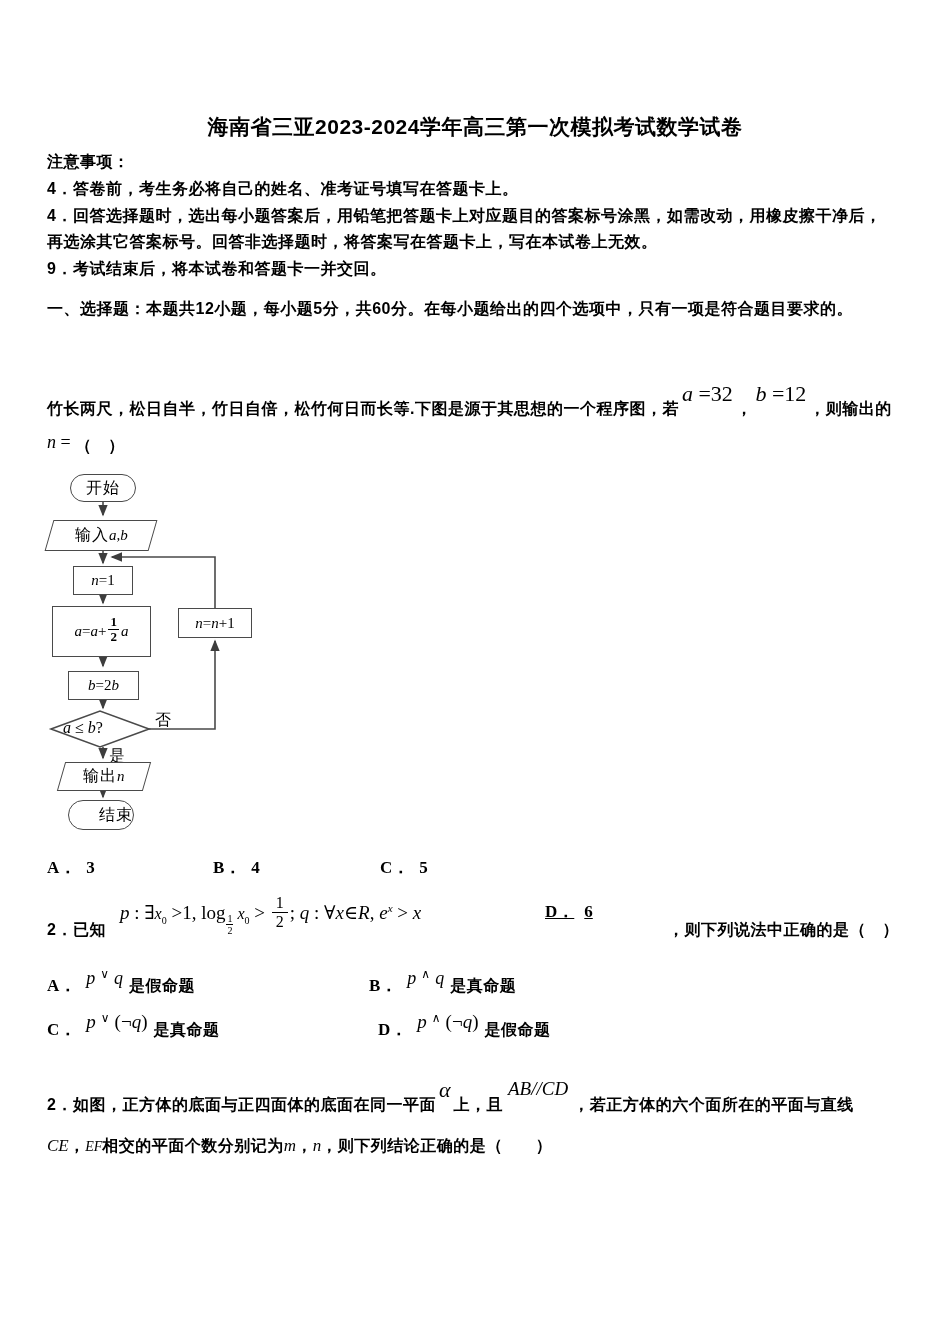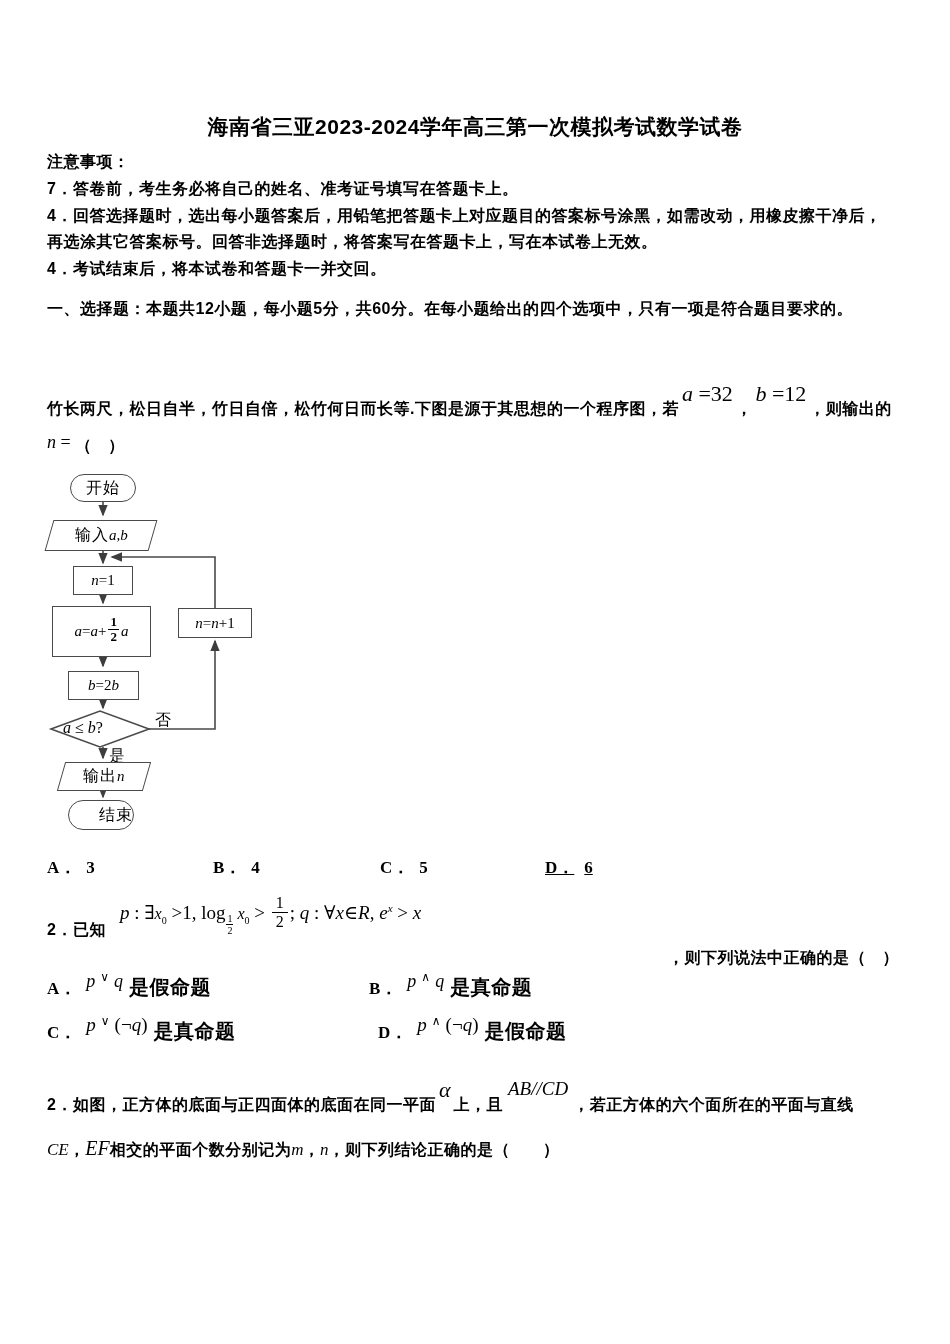--- a/index.html
+++ b/index.html
@@ -40,35 +40,35 @@
   .fr2 .frn{display:block;border-bottom:1.2px solid #000;padding:0 4px;}
   .fr2 .frd{display:block;}
   .logbase{display:inline-block;vertical-align:-15px;font-size:10px;line-height:1.1;text-align:center;
            margin:0 4px 0 1px;}
   .logbase .lb1{display:block;border-bottom:0.8px solid #000;padding:0 1px;}
   
   .optlabel{font-family:"Liberation Serif","DejaVu Serif",serif;font-weight:bold;font-size:17px;margin-right:10px;}
   .optval{font-family:"Liberation Serif","DejaVu Serif",serif;font-weight:bold;font-size:17px;}
   .lmath{font-family:"Liberation Serif","DejaVu Serif",serif;font-size:18px;position:relative;top:-7px;margin-right:6px;}
   .lop{font-size:12px;vertical-align:6px;margin:0 5px;}
-  .opttext{font-weight:bold;font-size:20px;letter-spacing:0.5px;}
+  .opttext{font-weight:bold;font-size:16px;letter-spacing:0.5px;}
   .nline .paren{font-weight:bold;font-size:16px;}
 </style>
 </head>
 <body>
 
 <div class="page">
 
   <div class="abs title" style="top:113px;left:0;">海南省三亚2023-2024学年高三第一次模拟考试数学试卷</div>
 
   <div class="abs cn" style="left:47px;top:150px;">注意事项：</div>
-  <div class="abs cn" style="left:47px;top:177px;">7．答卷前，考生务必将自己的姓名、准考证号填写在答题卡上。</div>
+  <div class="abs cn" style="left:47px;top:177px;">4．答卷前，考生务必将自己的姓名、准考证号填写在答题卡上。</div>
   <div class="abs cn" style="left:47px;top:204px;">4．回答选择题时，选出每小题答案后，用铅笔把答题卡上对应题目的答案标号涂黑，如需改动，用橡皮擦干净后，</div>
   <div class="abs cn" style="left:47px;top:230px;">再选涂其它答案标号。回答非选择题时，将答案写在答题卡上，写在本试卷上无效。</div>
-  <div class="abs cn" style="left:47px;top:257px;">4．考试结束后，将本试卷和答题卡一并交回。</div>
+  <div class="abs cn" style="left:47px;top:257px;">9．考试结束后，将本试卷和答题卡一并交回。</div>
 
   <div class="abs cn" style="left:47px;top:297px;">一、选择题：本题共12小题，每小题5分，共60分。在每小题给出的四个选项中，只有一项是符合题目要求的。</div>
 
 
   <div class="abs cn" style="left:47px;top:390px;white-space:nowrap;">
     <span>竹长两尺，松日自半，竹日自倍，松竹何日而长等.下图是源于其思想的一个程序图，若</span><span class="rmath"><i class="mi">a</i><span> =32</span></span><span>，</span><span class="rmath"><i class="mi">b</i><span> =12</span></span><span>，则输出的</span>
   </div>
 
   <div class="abs cn nline" style="left:47px;top:432px;">
     <span class="math mi" style="font-size:18px;position:relative;top:-3px;">n</span><span class="math" style="font-size:18px;position:relative;top:-3px;"> = </span><span class="paren">（　）</span>
@@ -151,44 +151,44 @@
 
   <div class="abs" style="left:47px;top:856px;">
     <span class="optlabel">A．</span><span class="optval">3</span>
   </div>
   <div class="abs" style="left:213px;top:856px;">
     <span class="optlabel">B．</span><span class="optval">4</span>
   </div>
   <div class="abs" style="left:380px;top:856px;">
     <span class="optlabel">C．</span><span class="optval">5</span>
   </div>
-  <div class="abs" style="left:545px;top:856px;text-decoration:underline;">
+  <div class="abs" style="left:545px;top:900px;text-decoration:underline;">
     <span class="optlabel">D．</span><span class="optval">6</span>
   </div>
 
   <div class="abs cn" style="left:47px;top:918px;">2．已知</div>
   <div class="abs formula" style="left:120px;top:896px;">
     <i class="mi">p</i><span> : ∃</span><i class="mi" style="font-size:16px;">x</i><sub>0</sub><span> &gt;1, log</span><span class="logbase"><span class="lb1">1</span><span class="lb2">2</span></span><i class="mi" style="font-size:16px;">x</i><sub>0</sub><span> &gt; </span><span class="fr2"><span class="frn">1</span><span class="frd">2</span></span><span>; </span><i class="mi">q</i><span> : ∀</span><i class="mi">x</i><span>∈</span><i class="mi">R</i><span>, </span><i class="mi">e</i><sup><i class="mi">x</i></sup><span> &gt; </span><i class="mi">x</i>
   </div>
-  <div class="abs cn" style="left:668px;top:946px;">，则下列说法中正确的是（　）</div>
+  <div class="abs cn" style="left:668px;top:918px;">，则下列说法中正确的是（　）</div>
 
   <div class="abs" style="left:47px;top:974px;">
     <span class="optlabel">A．</span><span class="lmath"><i class="mi">p</i><span class="lop">∨</span><span></span><i class="mi">q</i><span></span></span><span class="opttext">是假命题</span>
   </div>
   <div class="abs" style="left:369px;top:974px;">
     <span class="optlabel">B．</span><span class="lmath"><i class="mi">p</i><span class="lop">∧</span><span></span><i class="mi">q</i><span></span></span><span class="opttext">是真命题</span>
   </div>
 
   <div class="abs" style="left:47px;top:1018px;">
     <span class="optlabel">C．</span><span class="lmath" style="font-size:19px;"><i class="mi">p</i><span class="lop">∨</span><span>(¬</span><i class="mi">q</i><span>)</span></span><span class="opttext">是真命题</span>
   </div>
   <div class="abs" style="left:378px;top:1018px;">
     <span class="optlabel">D．</span><span class="lmath" style="font-size:19px;"><i class="mi">p</i><span class="lop">∧</span><span>(¬</span><i class="mi">q</i><span>)</span></span><span class="opttext">是假命题</span>
   </div>
 
   <div class="abs cn" style="left:47px;top:1086px;white-space:nowrap;">
     <span>2．如图，正方体的底面与正四面体的底面在同一平面</span><span class="rmath mi">α</span><span>上，且</span><span class="rmath2 mi">AB//CD</span><span>，若正方体的六个面所在的平面与直线</span>
   </div>
   <div class="abs cn" style="left:47px;top:1133px;white-space:nowrap;">
-    <span class="math mi" style="font-size:17px;">CE</span><span>，</span><span class="math mi" style="font-size:20px;">EF</span><span>相交的平面个数分别记为</span><span class="math mi" style="font-size:17px;">m</span><span>，</span><span class="math mi" style="font-size:17px;">n</span><span>，则下列结论正确的是（　　）</span>
+    <span class="math mi" style="font-size:17px;">CE</span><span>，</span><span class="math mi" style="font-size:14px;">EF</span><span>相交的平面个数分别记为</span><span class="math mi" style="font-size:17px;">m</span><span>，</span><span class="math mi" style="font-size:17px;">n</span><span>，则下列结论正确的是（　　）</span>
   </div>
 
 </div>
 
 </body></html>

